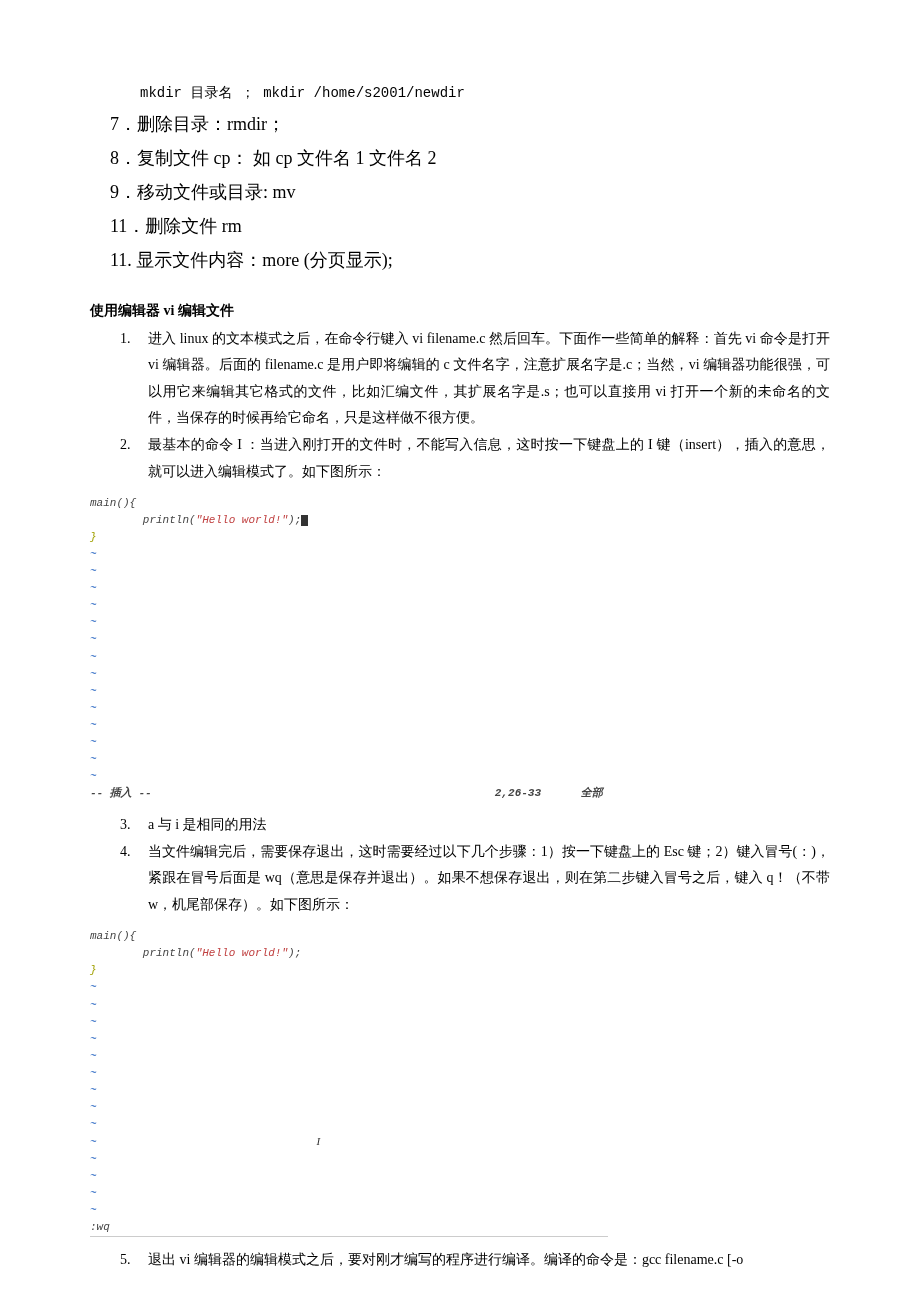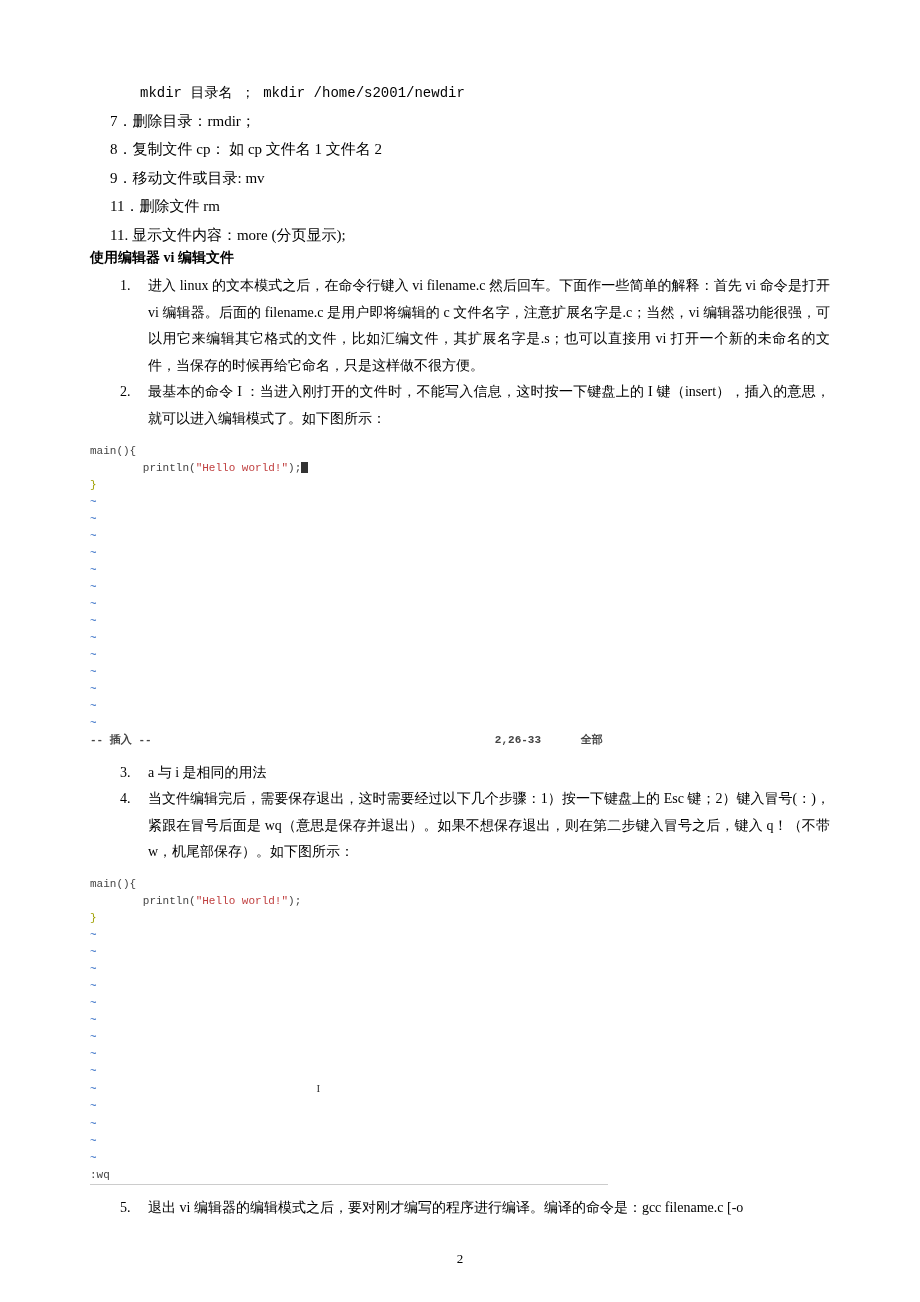--- a/index.html
+++ b/index.html
@@ -14,30 +14,31 @@
 }
 .indent1 {
   padding-left: 50px;
   font-size: 14px;
   line-height: 1.9;
   font-family: Liberation Mono, monospace;
 }
 .num-item {
   display: flex;
   padding-left: 20px;
-  font-size: 15px;
+  font-size: 18px;
   line-height: 1.9;
   align-items: flex-end;
 }
 .num-item .txt {
   flex: 1;
 }
 .heading {
   font-weight: bold;
   font-size: 14px;
+  margin-top: 24px;
   margin-bottom: 6px;
 }
 .ol2 {
   padding-left: 30px;
 }
 .ol2-item {
   display: flex;
   font-size: 14px;
   line-height: 1.9;
   text-align: justify;
@@ -49,20 +50,21 @@
   flex: 1;
 }
 .vi-screen {
   background: #ffffff;
   font-family: "Courier New", monospace;
   font-size: 11px;
   line-height: 1.55;
   color: #444;
   padding: 4px 0;
   margin: 6px 0;
+  font-style: italic;
 }
 .vi-screen .code-line {
   white-space: pre;
 }
 .vi-screen .tilde {
   color: #2060c0;
 }
 .vi-screen .str {
   color: #c04040;
 }

